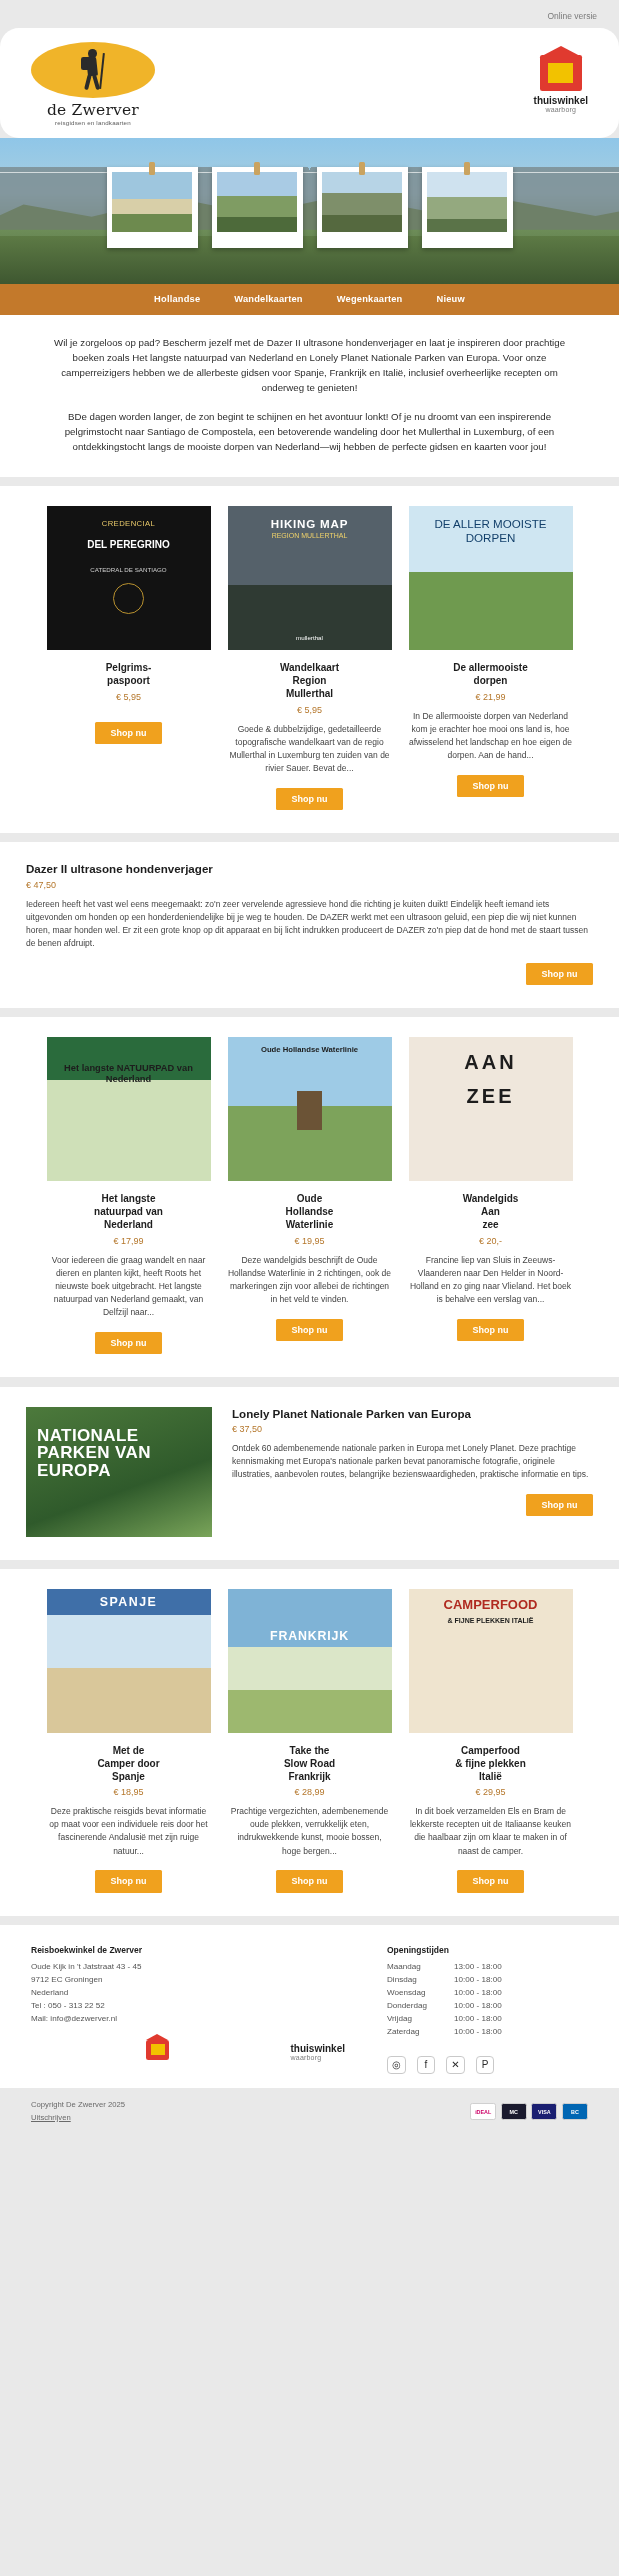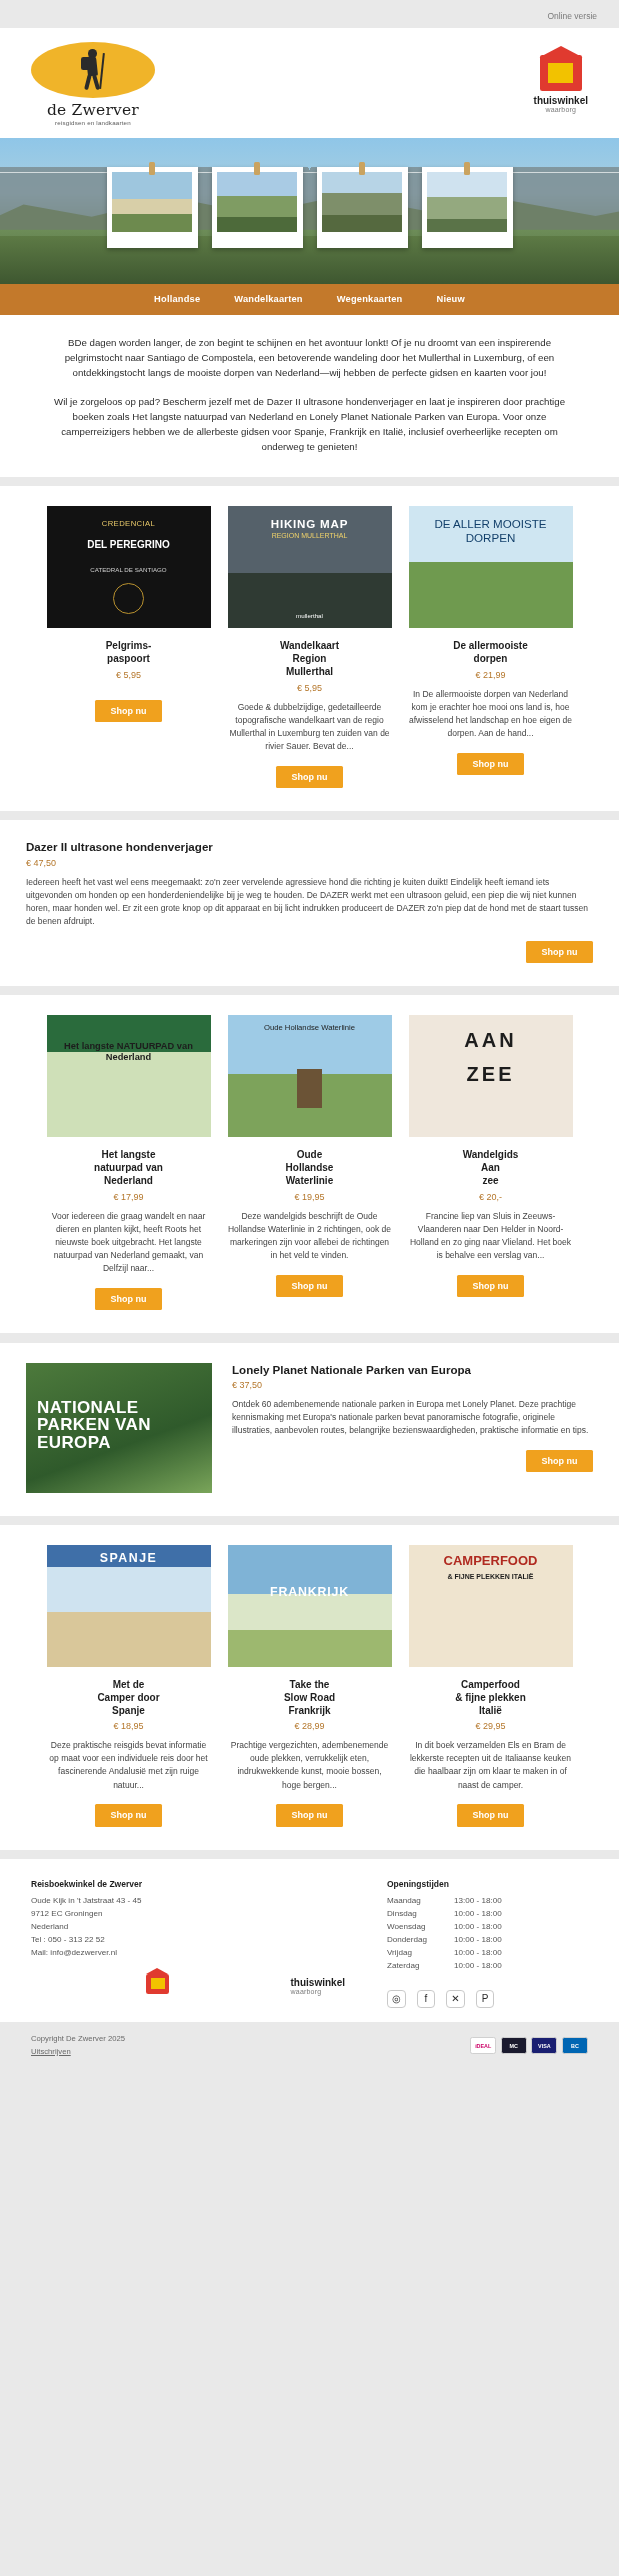--- a/index.html
+++ b/index.html
@@ -24,20 +24,21 @@
     text-decoration: none;
   }
 
   
   .header {
     background: #ffffff;
     display: flex;
     align-items: center;
     justify-content: space-between;
     padding: 14px 31px 11px 31px;
+    border-radius: 19px;
   }
   .logo-zwerver { display: flex; flex-direction: column; align-items: center; }
   .logo-oval {
     width: 124px; height: 56px;
     background: #f0b429;
     border-radius: 50%;
     position: relative;
     display: flex; align-items: center; justify-content: center;
   }
   .hiker {
@@ -176,21 +177,21 @@
 
   
   .section {
     background: #ffffff;
     margin-top: 9.3px;
     padding: 20px 26px 23px 26px;
   }
   .grid3 { display: flex; gap: 17px; justify-content: center; }
   .card { width: 164px; text-align: center; }
   .cover {
-    width: 100%; height: 122px;
+    width: 100%; height: 144px;
     margin-bottom: 11px;
     position: relative;
     overflow: hidden;
   }
   .card h3 {
     font-size: 10px; line-height: 1.3; color: #1d1d1d; margin-bottom: 4.6px;
   }
   .price { font-size: 9px; color: #b4762a; margin-bottom: 7.7px; }
   .desc { font-size: 8.5px; line-height: 1.55; color: #444; }
   .btn {
@@ -218,29 +219,29 @@
   .cv-hiking .t2 { position:absolute; top:26px; left:0; right:0; text-align:center; color:#f0d36b; font-size:7px;}
   .cv-hiking .logo { position:absolute; bottom:9.3px; left:0; right:0; text-align:center; color:#fff; font-size:6.2px;}
 
   .cv-dorpen { background: linear-gradient(180deg,#cfe6f2 0 46%, #6f9a4f 46% 100%); }
   .cv-dorpen .t { position:absolute; top:11px; left:0; right:0; text-align:center; color:#13406b; font-size:11.6px; font-weight:normal; line-height:1.15;}
 
   .cv-natuurpad { background: linear-gradient(180deg,#2a6b3c 0 30%, #cfe0b8 30% 100%); }
   .cv-natuurpad .t { position:absolute; top:26px; left:7.7px; right:7.7px; text-align:center; color:#1d1d1d; font-size:9.3px; font-weight:bold; line-height:1.2;}
 
   .cv-waterlinie { background: linear-gradient(180deg,#9ecbe6 0 48%, #7da35b 48% 100%); }
-  .cv-waterlinie .t { position:absolute; top:7.7px; left:6.2px; right:6.2px; color:#1d1d1d; font-size:7.7px; font-weight:normal; line-height:1.2;}
+  .cv-waterlinie .t { position:absolute; top:7.7px; left:6.2px; right:6.2px; color:#1d1d1d; font-size:7.7px; font-weight:bold; line-height:1.2;}
   .cv-waterlinie .mill { position:absolute; left:50%; margin-left:-12.4px; top:54px; width:25px; height:39px; background:#6b5336;}
 
   .cv-aanzee { background: #efe7dc; }
   .cv-aanzee .t { position:absolute; top:14px; left:0; right:0; text-align:center; color:#1d1d1d; font-size:20px; font-weight:bold; letter-spacing:3.1px;}
   .cv-aanzee .t2 { position:absolute; top:48px; left:0; right:0; text-align:center; color:#1d1d1d; font-size:20px; font-weight:bold; letter-spacing:3.1px;}
 
   .cv-lonely { background: linear-gradient(160deg,#4d7a3c 0%, #2f5a2b 60%, #7aa55a 100%); }
-  .cv-lonely .t { position:absolute; top:36px; left:11px; right:11px; color:#fff; font-size:17px; font-weight:bold; line-height:1.05; letter-spacing:0.4px;}
+  .cv-lonely .t { position:absolute; top:20px; left:11px; right:11px; color:#fff; font-size:17px; font-weight:bold; line-height:1.05; letter-spacing:0.4px;}
 
   .cv-spanje { background: linear-gradient(180deg,#3f6fa8 0 18%, #cfe3f0 18% 55%, #d9c79a 55% 100%); }
   .cv-spanje .t { position:absolute; top:6.2px; left:0; right:0; text-align:center; color:#fff; font-size:12.4px; font-weight:bold; letter-spacing:1.5px;}
 
   .cv-frankrijk { background: linear-gradient(180deg,#7fb3d6 0 40%, #dbe6c8 40% 70%, #9db86f 70% 100%); }
   .cv-frankrijk .t { position:absolute; top:40px; left:0; right:0; text-align:center; color:#fff; font-size:12.4px; font-weight:bold; letter-spacing:0.8px;}
 
   .cv-camperfood { background: #efe4cf; }
   .cv-camperfood .t { position:absolute; top:9.3px; left:6.2px; right:6.2px; text-align:center; color:#b02a20; font-size:13px; font-weight:bold; line-height:1;}
   .cv-camperfood .t2 { position:absolute; top:28px; left:6.2px; right:6.2px; text-align:center; color:#1d1d1d; font-size:7px; font-weight:bold;}
@@ -375,22 +376,22 @@
   </div>
 
   <div class="nav">
     <a href="#">Hollandse</a>
     <a href="#">Wandelkaarten</a>
     <a href="#">Wegenkaarten</a>
     <a href="#">Nieuw</a>
   </div>
 
   <div class="intro">
+    <p>Wil je zorgeloos op pad? Bescherm jezelf met de Dazer II ultrasone hondenverjager en laat je inspireren door prachtige boeken zoals Het langste natuurpad van Nederland en Lonely Planet Nationale Parken van Europa. Voor onze camperreizigers hebben we de allerbeste gidsen voor Spanje, Frankrijk en Italië, inclusief overheerlijke recepten om onderweg te genieten!</p>
     <p>BDe dagen worden langer, de zon begint te schijnen en het avontuur lonkt! Of je nu droomt van een inspirerende pelgrimstocht naar Santiago de Compostela, een betoverende wandeling door het Mullerthal in Luxemburg, of een ontdekkingstocht langs de mooiste dorpen van Nederland—wij hebben de perfecte gidsen en kaarten voor jou!</p>
-    <p>Wil je zorgeloos op pad? Bescherm jezelf met de Dazer II ultrasone hondenverjager en laat je inspireren door prachtige boeken zoals Het langste natuurpad van Nederland en Lonely Planet Nationale Parken van Europa. Voor onze camperreizigers hebben we de allerbeste gidsen voor Spanje, Frankrijk en Italië, inclusief overheerlijke recepten om onderweg te genieten!</p>
   </div>
 
   <div class="section">
     <div class="grid3">
 
       <div class="card">
         <div class="cover cv-credencial">
           <div class="band">CREDENCIAL</div>
           <div class="ttl">DEL PEREGRINO</div>
           <div class="sub">CATEDRAL DE SANTIAGO</div>

